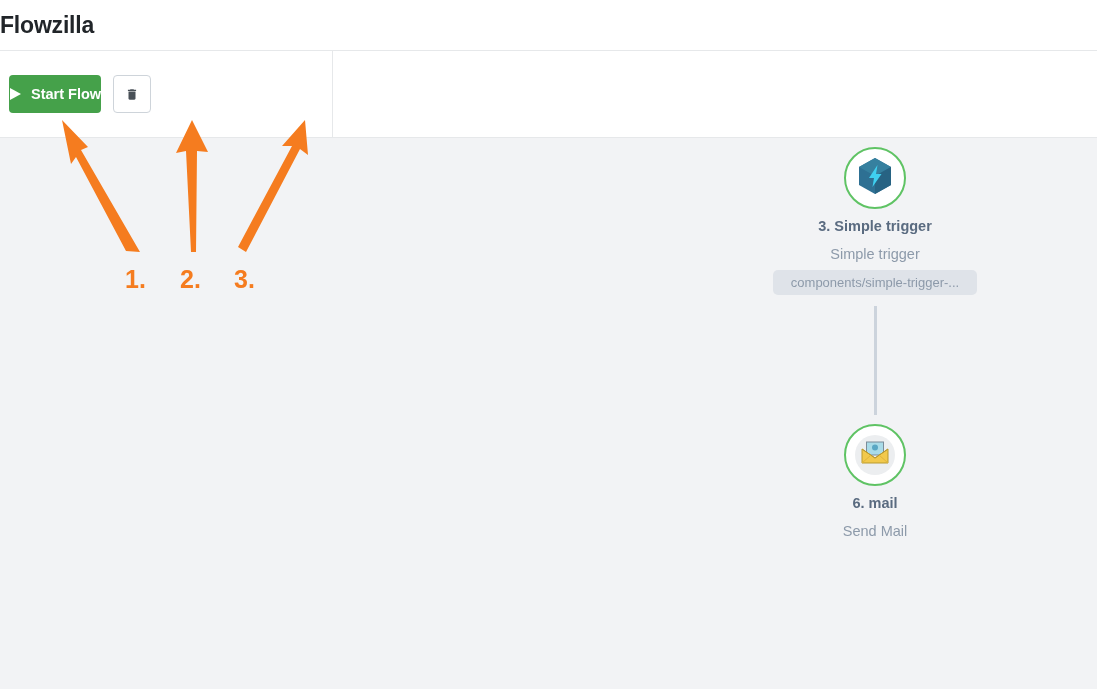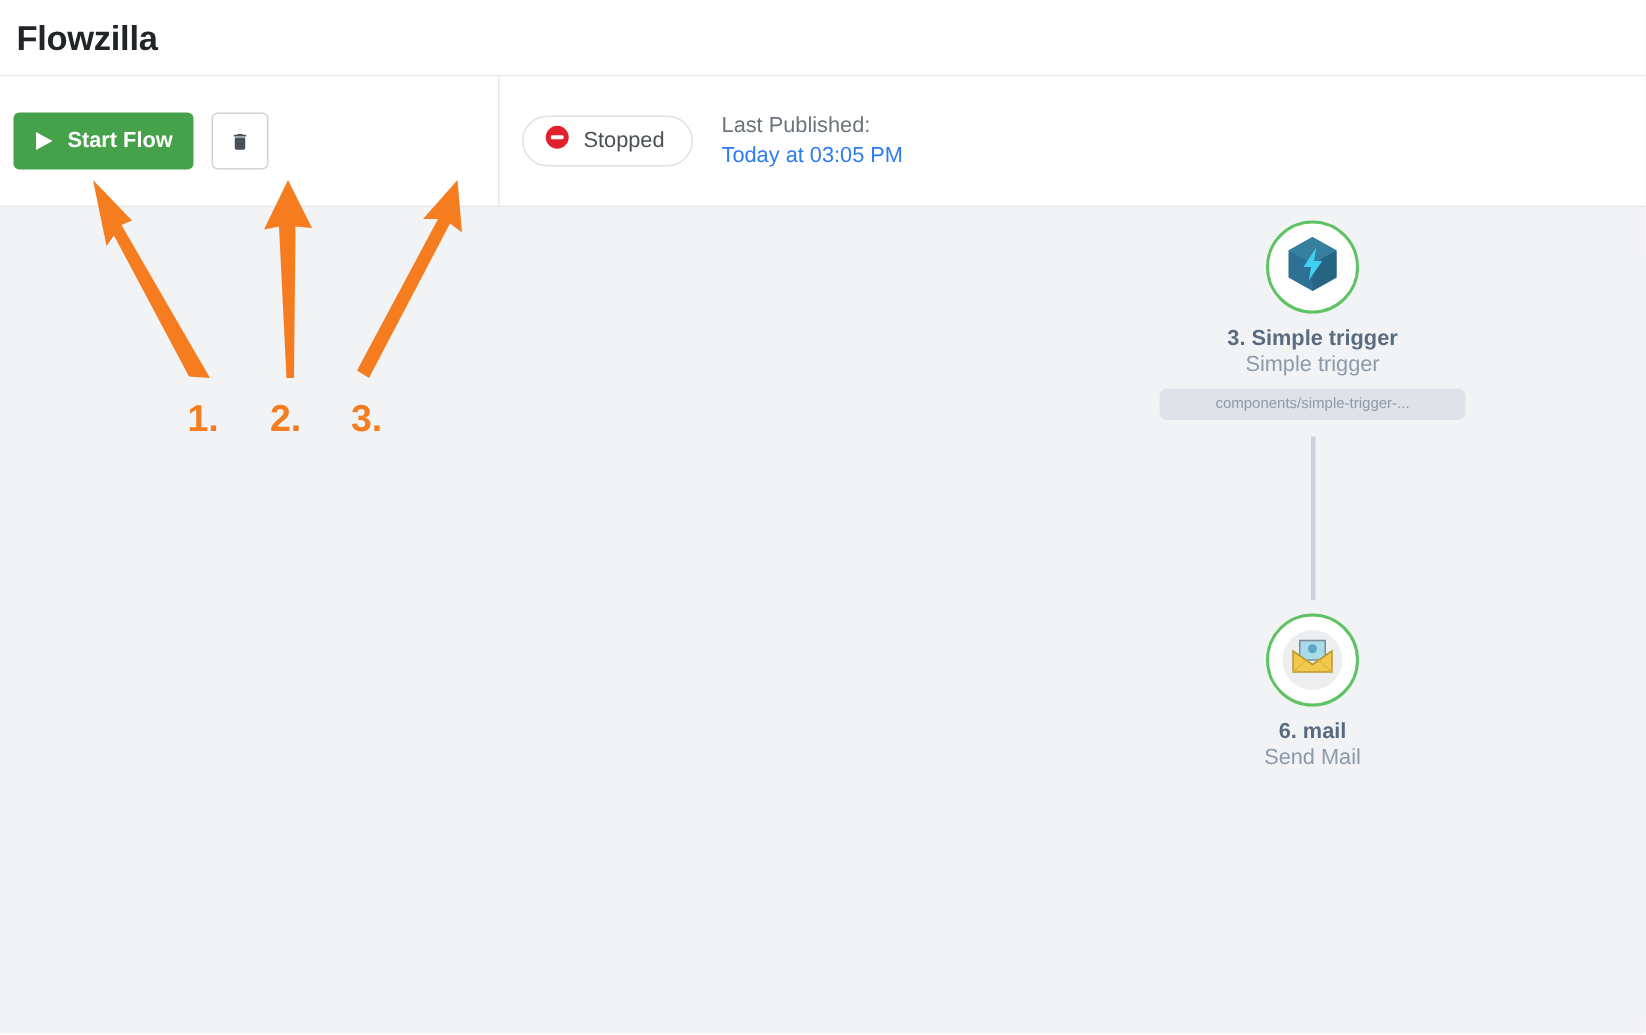--- a/index.html
+++ b/index.html
@@ -17,21 +17,20 @@
   }
 
   
   .page-header {
     height: 51px;
     box-sizing: border-box;
     background: #ffffff;
     border-bottom: 1px solid #e6e8ea;
     display: flex;
     align-items: center;
-    padding-left: 11px;
   }
   .page-title {
     font-size: 23px;
     font-weight: bold;
     color: #212529;
     letter-spacing: -0.2px;
   }
 
   
   .toolbar {
@@ -55,21 +54,21 @@
   }
   .btn {
     height: 38px;
     box-sizing: border-box;
     border: none;
     border-radius: 4px;
     display: inline-flex;
     align-items: center;
     justify-content: center;
     gap: 9px;
-    padding: 0 14px;
+    padding: 0 0;
     font-family: "Liberation Sans", sans-serif;
     font-size: 14.5px;
     font-weight: bold;
     color: #ffffff;
     cursor: pointer;
     white-space: nowrap;
   }
   .btn-start { background: #45a14a; }
   .btn-edit  { background: #1867f0; }
   .btn-icon-only {
@@ -162,32 +161,32 @@
     align-items: center;
     justify-content: center;
   }
   .node-title {
     margin-top: 9px;
     font-size: 14.5px;
     font-weight: bold;
     color: #5a6b80;
   }
   .node-subtitle {
-    margin-top: 1px;
+    margin-top: 12px;
     font-size: 14.5px;
     color: #8d9aaa;
   }
   .node-chip {
     margin-top: 8px;
     width: 204px;
     box-sizing: border-box;
     background: #dfe3e9;
     border-radius: 5px;
     color: #8d9aaa;
-    font-size: 10px;
+    font-size: 13px;
     text-align: center;
     padding: 5px 10px;
     white-space: nowrap;
     overflow: hidden;
     text-overflow: ellipsis;
     cursor: pointer;
   }
   .connector {
     width: 3px;
     height: 109px;
@@ -235,38 +234,20 @@
     <button class="btn btn-icon-only">
       <span>
         <svg width="14" height="17" viewBox="0 0 24 24" aria-hidden="true">
           <path d="M6 19c0 1.1.9 2 2 2h8c1.1 0 2-.9 2-2V7H6v12zM19 4h-3.5l-1-1h-5l-1 1H5v2h14V4z" fill="#495057"></path>
         </svg>
       </span>
     </button>
 
   </div>
 
-  <div class="toolbar-right">
-
-    <div class="status-badge">
-      <span>
-        <svg width="17" height="17" viewBox="0 0 20 20" aria-hidden="true">
-          <circle cx="10" cy="10" r="9" fill="#e0202a"></circle>
-          <rect x="5" y="8.4" width="10" height="3.2" rx="1" fill="#ffffff"></rect>
-        </svg>
-      </span>
-      <span class="status-label">Stopped</span>
-    </div>
-
-    <div class="published-block">
-      <div class="published-label">Last Published:</div>
-      <div class="published-value">Today at 03:05 PM</div>
-    </div>
-
-  </div>
 </div>
 
 <div class="canvas">
 
   <div class="flow">
 
     <div class="node">
       <div class="node-circle">
         <span>
           <svg width="34" height="38" viewBox="0 0 34 38" aria-hidden="true">

